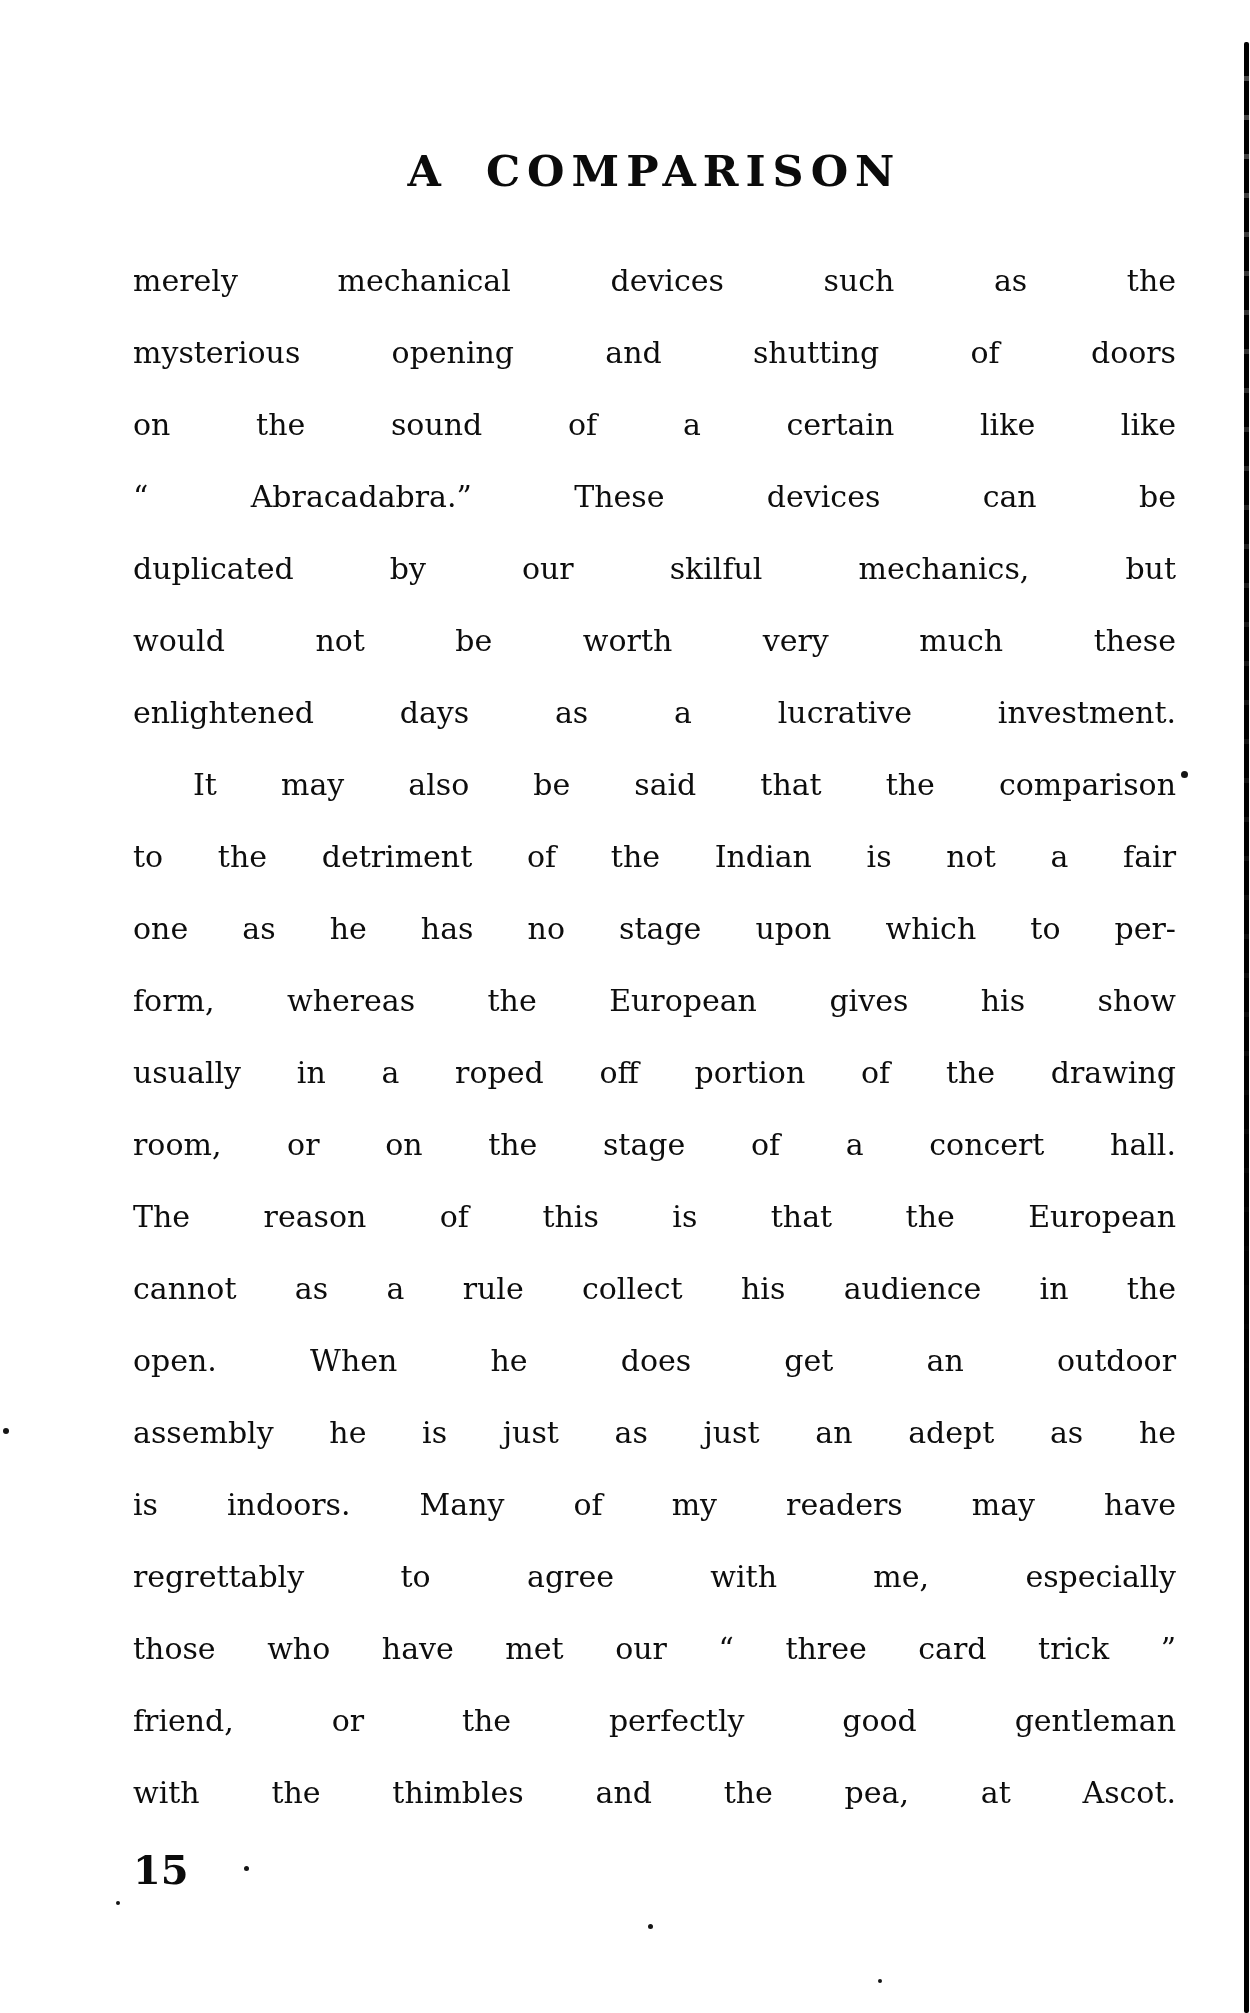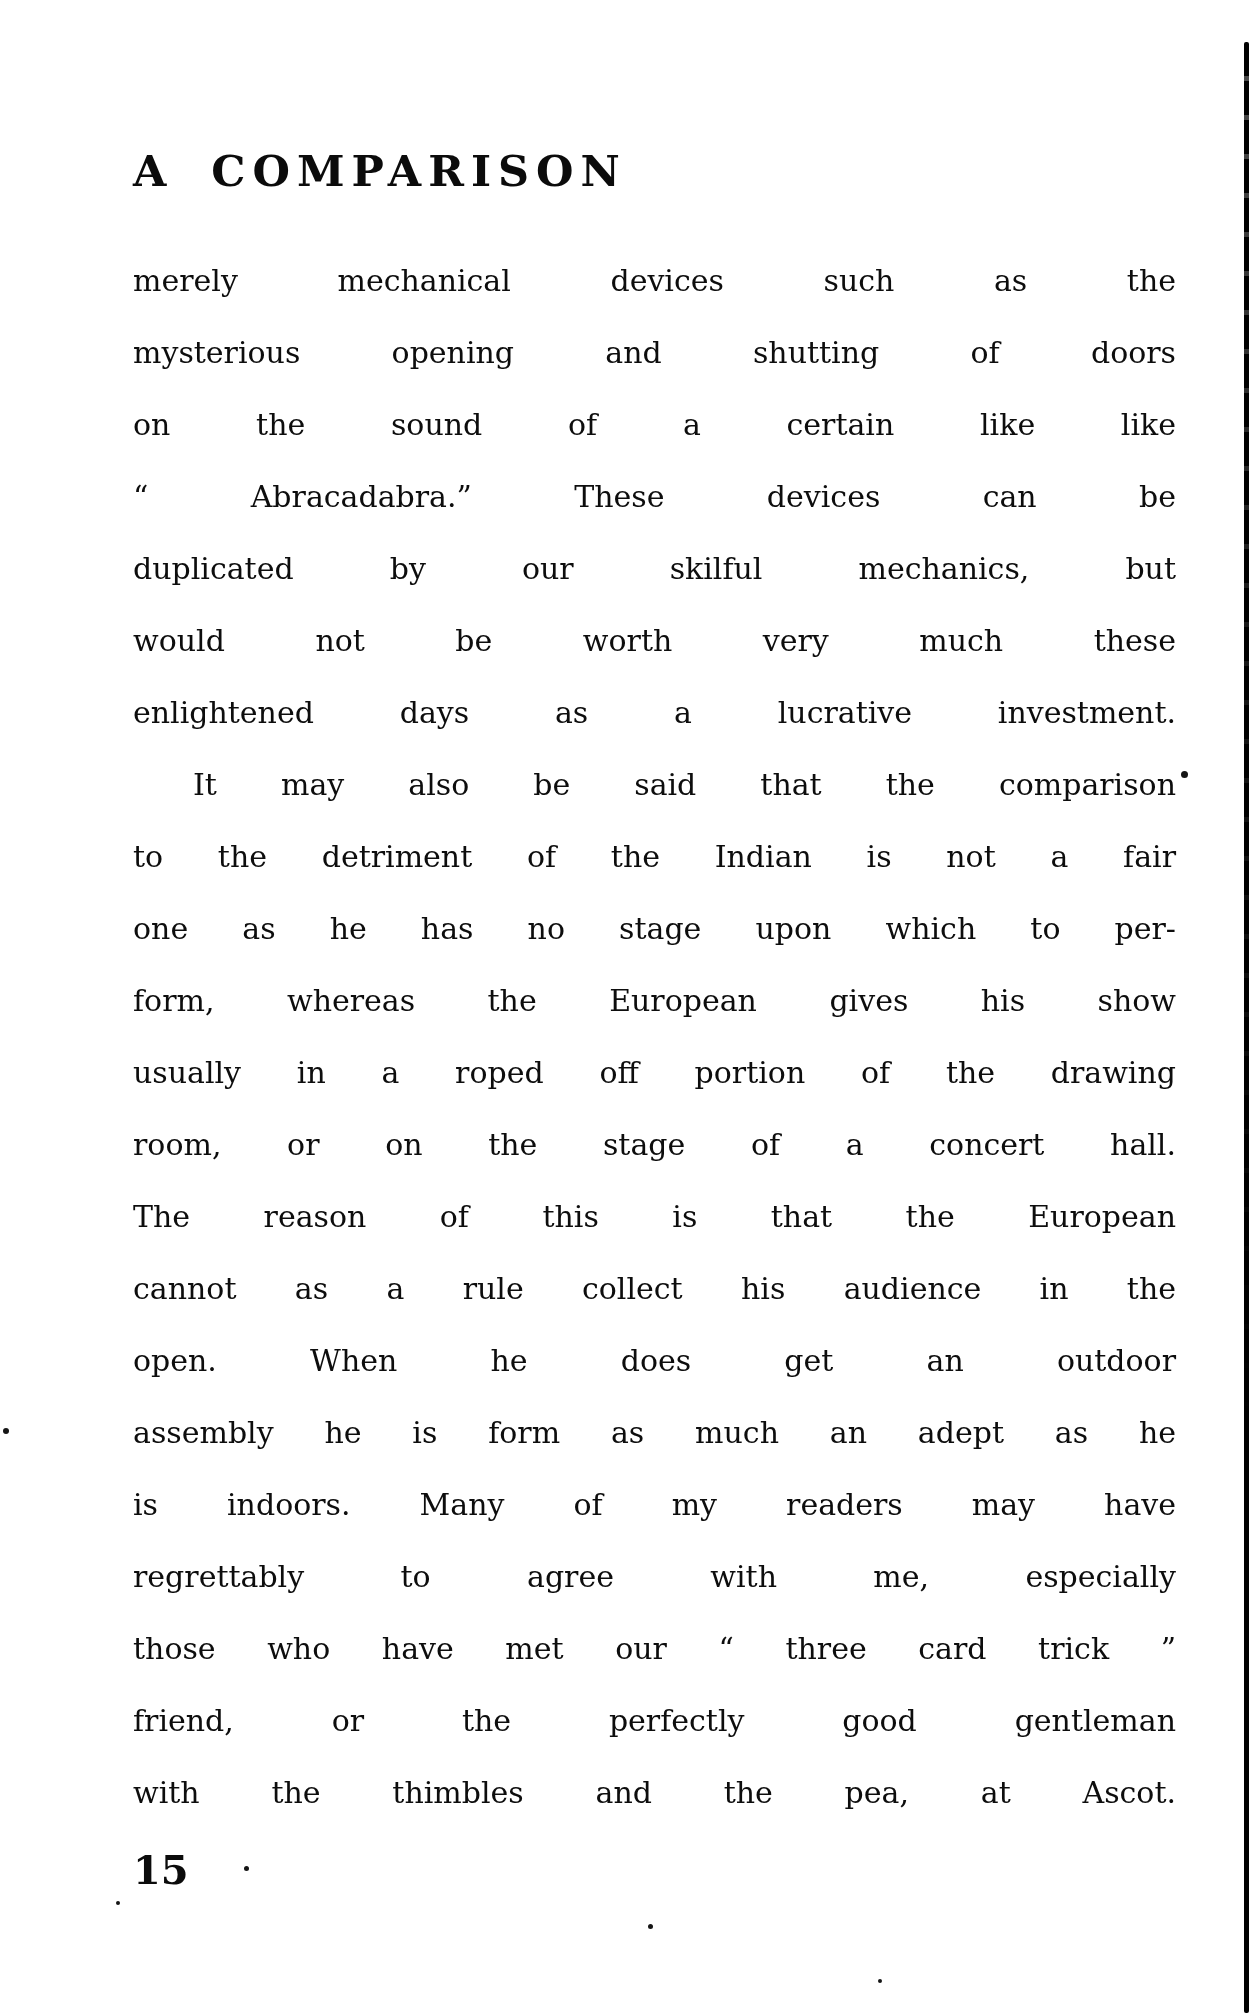--- a/index.html
+++ b/index.html
@@ -14,21 +14,21 @@
     background: #ffffff;
     overflow: hidden;
     font-family: "DejaVu Serif", "Liberation Serif", serif;
     color: #0d0d0d;
   }
   .heading {
     position: absolute;
     top: 146px;
     left: 133px;
     width: 1043px;
-    text-align: left;
+    text-align: center;
     font-size: 43px;
     font-weight: 700;
     letter-spacing: 7px;
     word-spacing: 16px;
     white-space: nowrap;
     color: #0b0b0b;
     -webkit-font-smoothing: none;
   }
   .body-text {
     position: absolute;
@@ -105,21 +105,21 @@
     <span class="line">enlightened days as a lucrative investment.</span>
     <span class="line indent">It may also be said that the comparison</span>
     <span class="line">to the detriment of the Indian is not a fair</span>
     <span class="line">one as he has no stage upon which to per-</span>
     <span class="line">form, whereas the European gives his show</span>
     <span class="line">usually in a roped off portion of the drawing</span>
     <span class="line">room, or on the stage of a concert hall.</span>
     <span class="line">The reason of this is that the European</span>
     <span class="line">cannot as a rule collect his audience in the</span>
     <span class="line">open.  When he does get an outdoor</span>
-    <span class="line">assembly he is form as much an adept as he</span>
+    <span class="line">assembly he is just as just an adept as he</span>
     <span class="line">is indoors.  Many of my readers may have</span>
     <span class="line">regrettably to agree with me, especially</span>
     <span class="line">those who have met our “ three card trick ”</span>
     <span class="line">friend, or the perfectly good gentleman</span>
     <span class="line">with the thimbles and the pea, at Ascot.</span>
   </div>
 
   <div class="page-number">15</div>
 
   <div class="scan-edge"></div>

